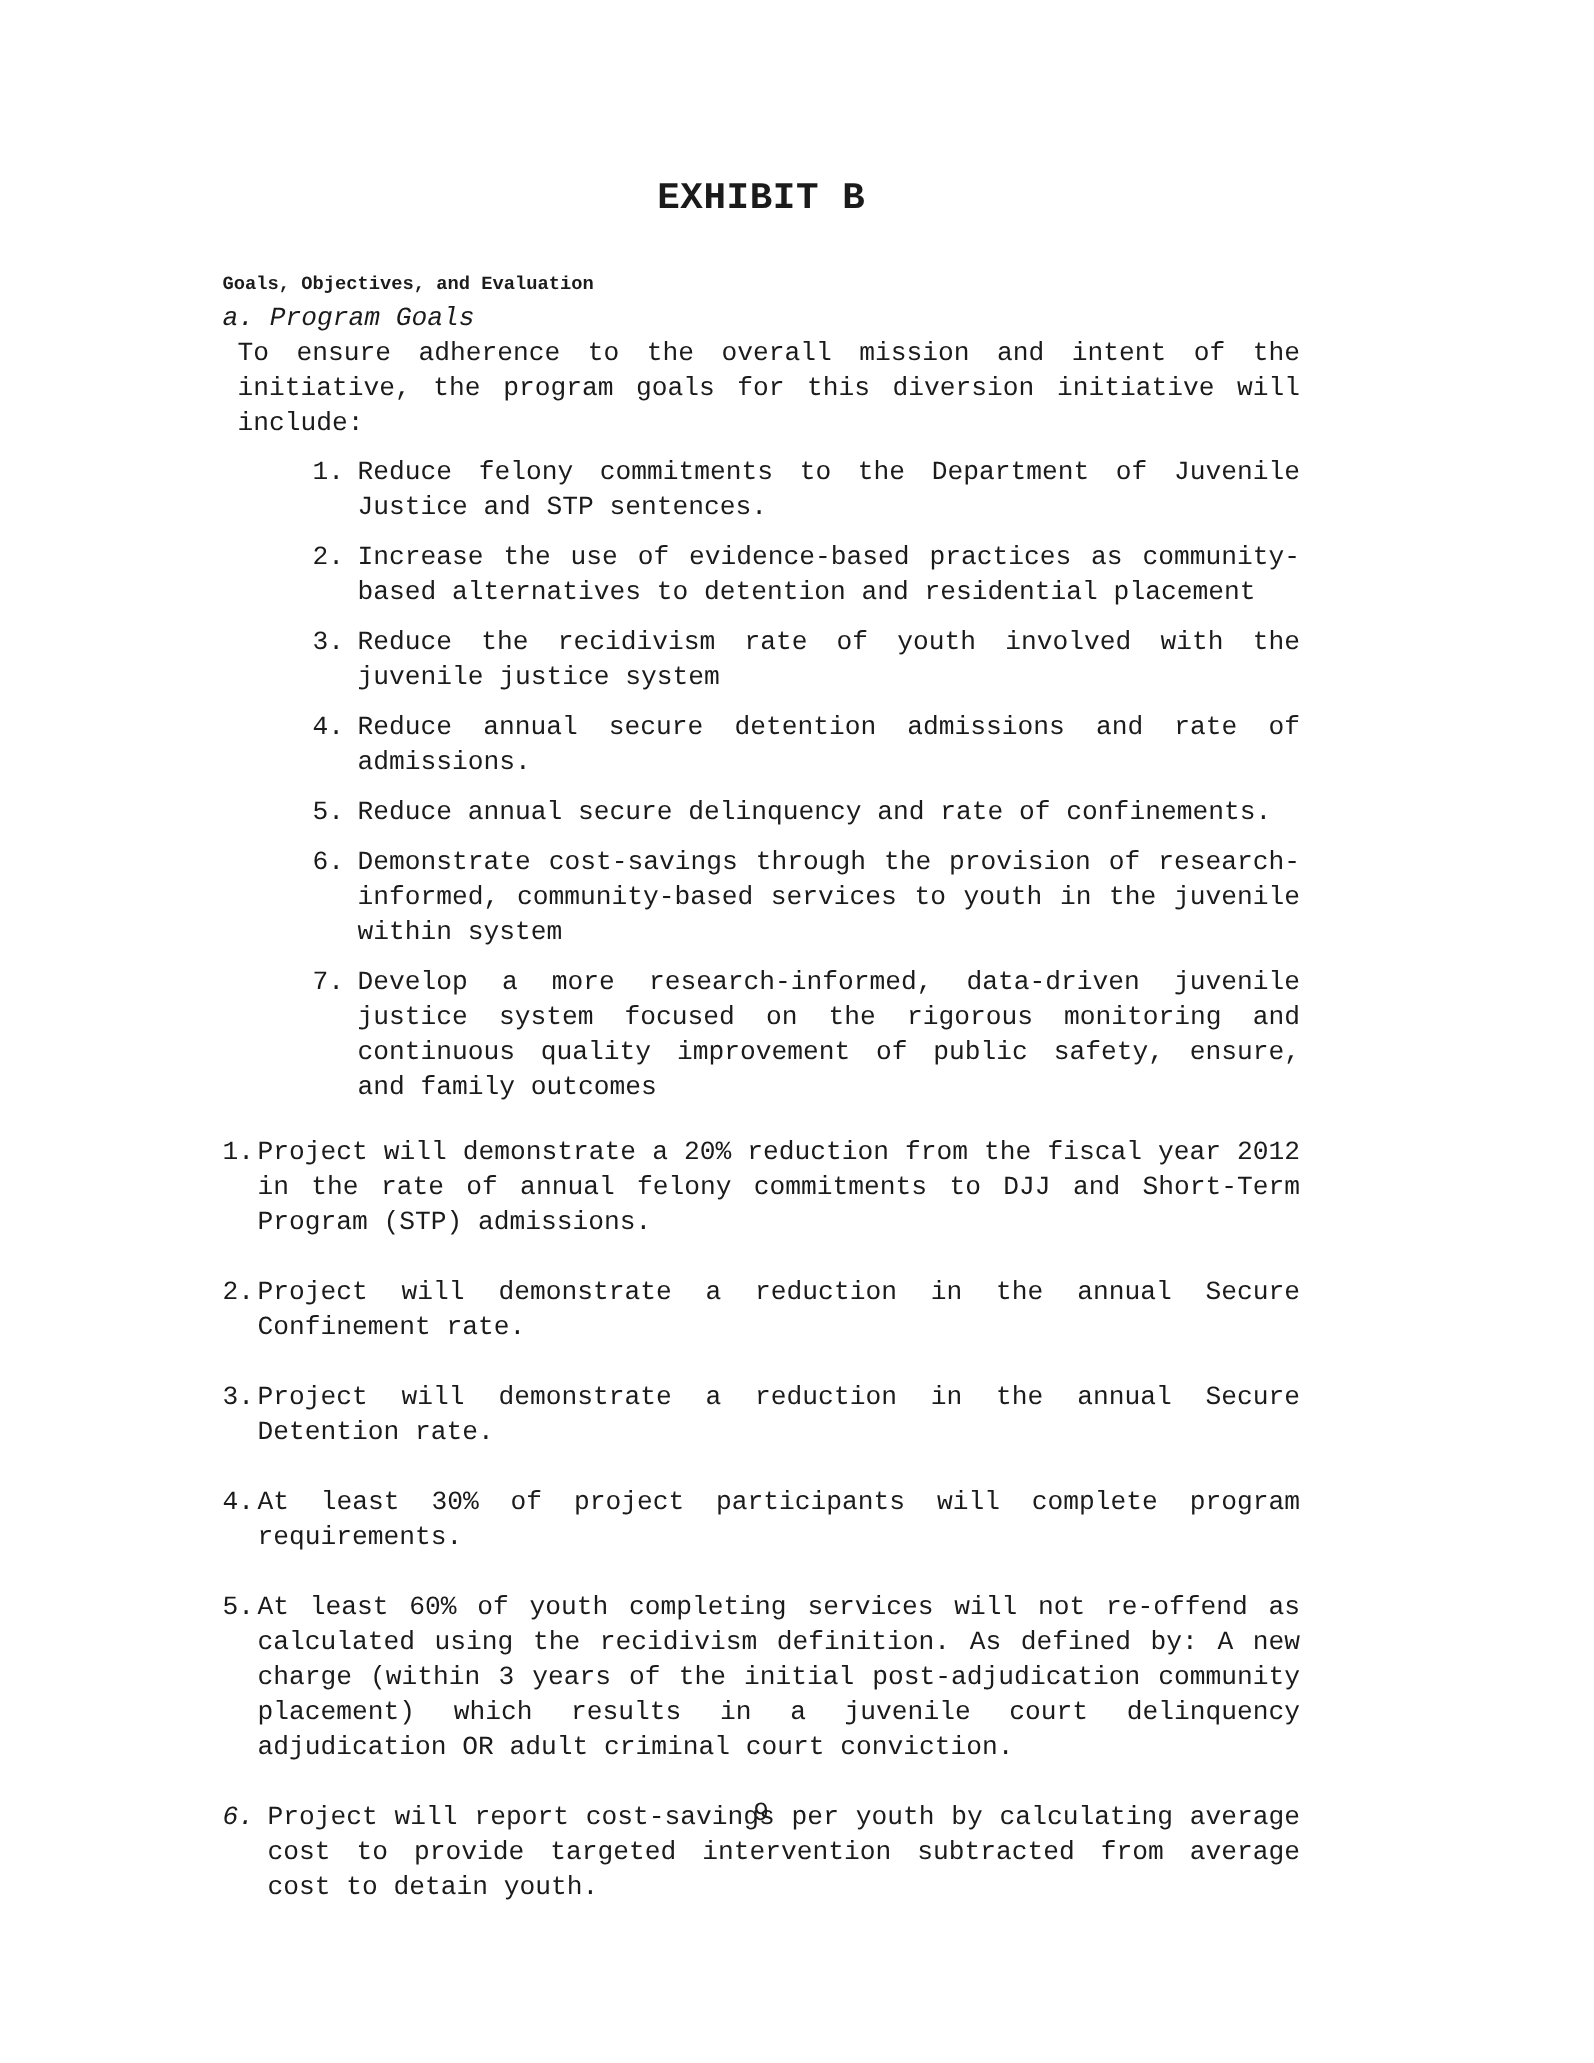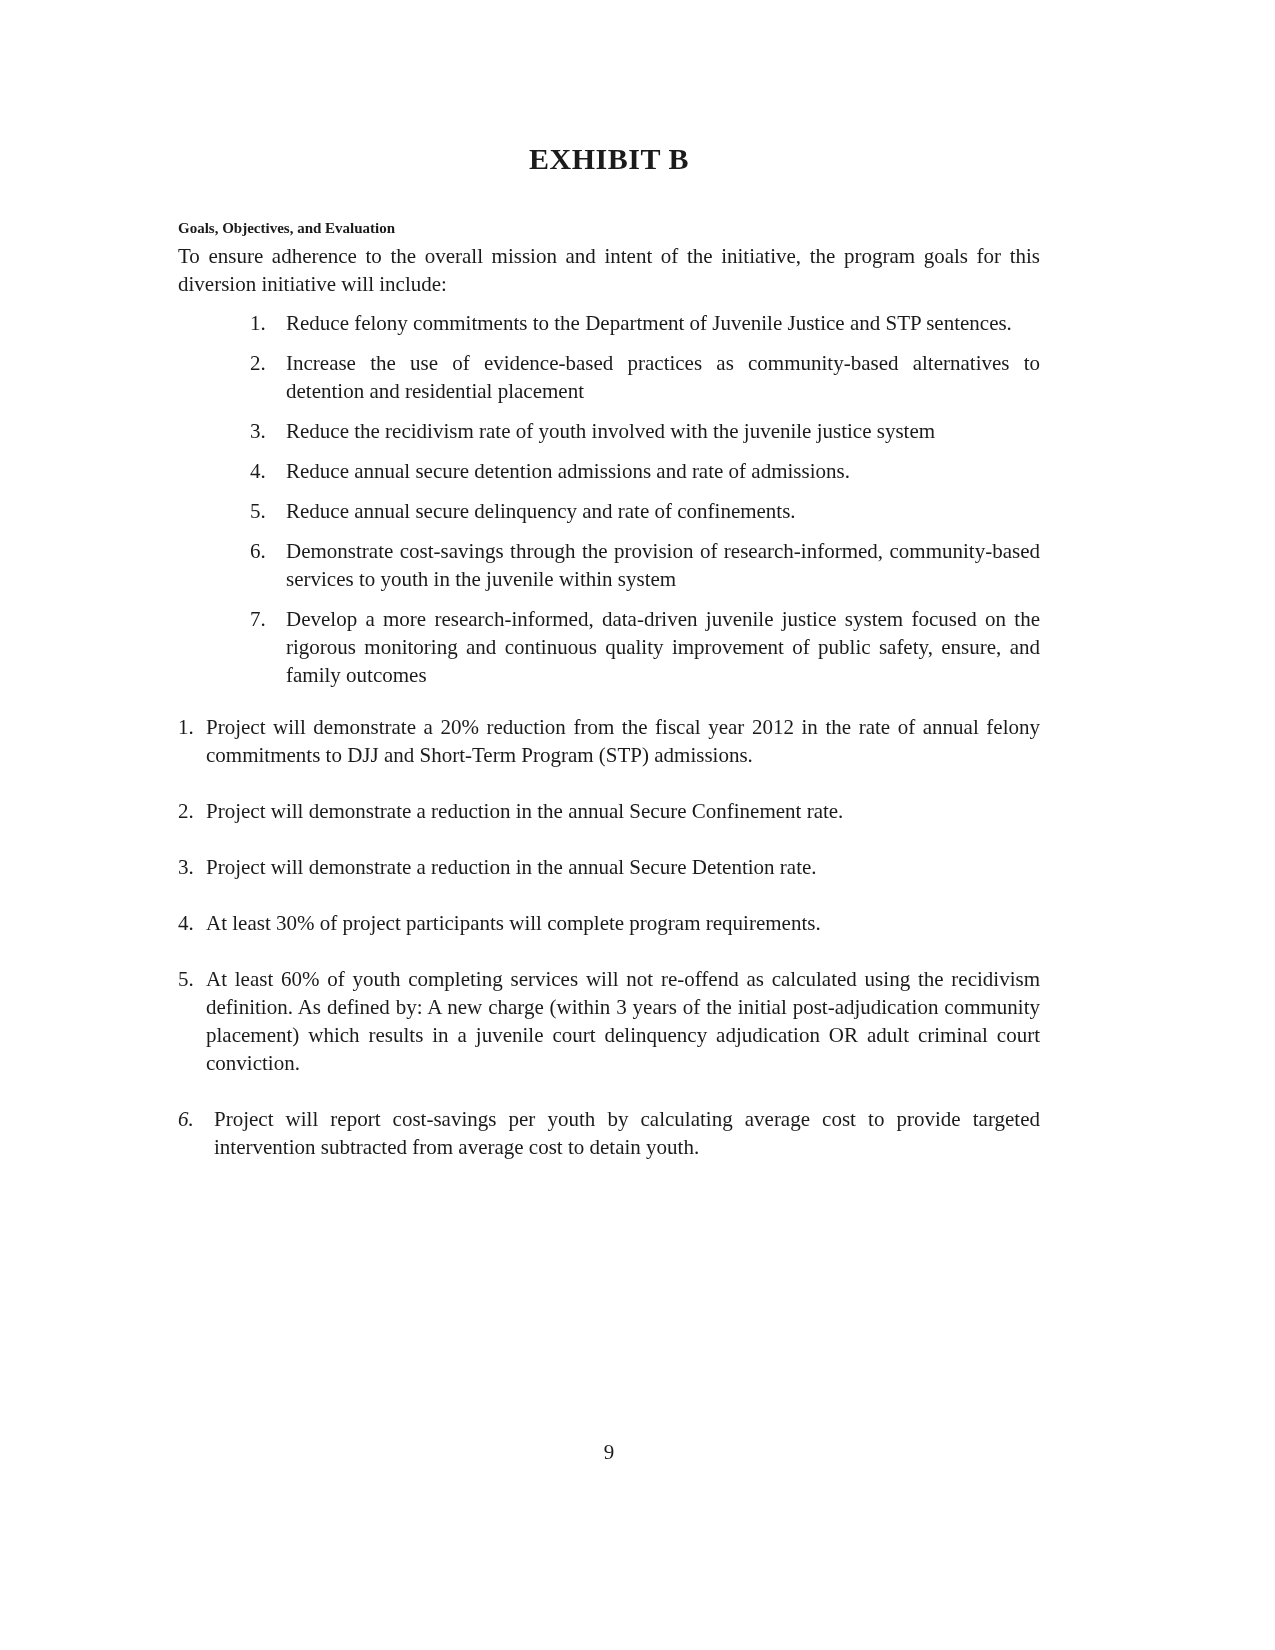--- a/index.html
+++ b/index.html
@@ -6,21 +6,21 @@
     margin: 0;
     padding: 0;
     background: #ffffff;
   }
   .page {
     position: relative;
     width: 1275px;
     height: 1650px;
     background: #ffffff;
     color: #1b1b1b;
-    font-family: Liberation Serif, serif;
+    font-family: Liberation Mono, monospace;
     font-size: 21px;
     line-height: 28px;
     box-sizing: border-box;
     padding: 140px 235px 0 178px;
     overflow: hidden;
   }
   .doc-title {
     margin: 0 0 36px 0;
     font-size: 30px;
     line-height: 38px;
@@ -37,21 +37,21 @@
   .sub-label {
     margin: 0;
     font-style: italic;
   }
   .sub-label .num {
     display: inline-block;
     min-width: 34px;
     font-style: italic;
   }
   .intro {
-    margin: 0 0 11px 0;
+    margin: 0 0 11px 12px;
     text-align: justify;
   }
   .intro-b {
     margin: 6px 0 0 0;
     text-align: justify;
   }
   .goals-list {
     margin: 0;
   }
   .goal-item {
@@ -104,20 +104,21 @@
 </style>
 </head>
 <body>
 
 <div class="page">
 
   <h1 class="doc-title">EXHIBIT B</h1>
 
   <h2 class="section-heading">Goals, Objectives, and Evaluation</h2>
 
+  <p class="sub-label">a. Program Goals</p>
 
   <p class="intro">To ensure adherence to the overall mission and intent of the initiative, the program goals for this diversion initiative will include:</p>
 
   <div class="goals-list">
     <div class="goal-item">
       <span class="num">1.</span>
       <span class="txt">Reduce felony commitments to the Department of Juvenile Justice and STP sentences.</span>
     </div>
     <div class="goal-item">
       <span class="num">2.</span>

